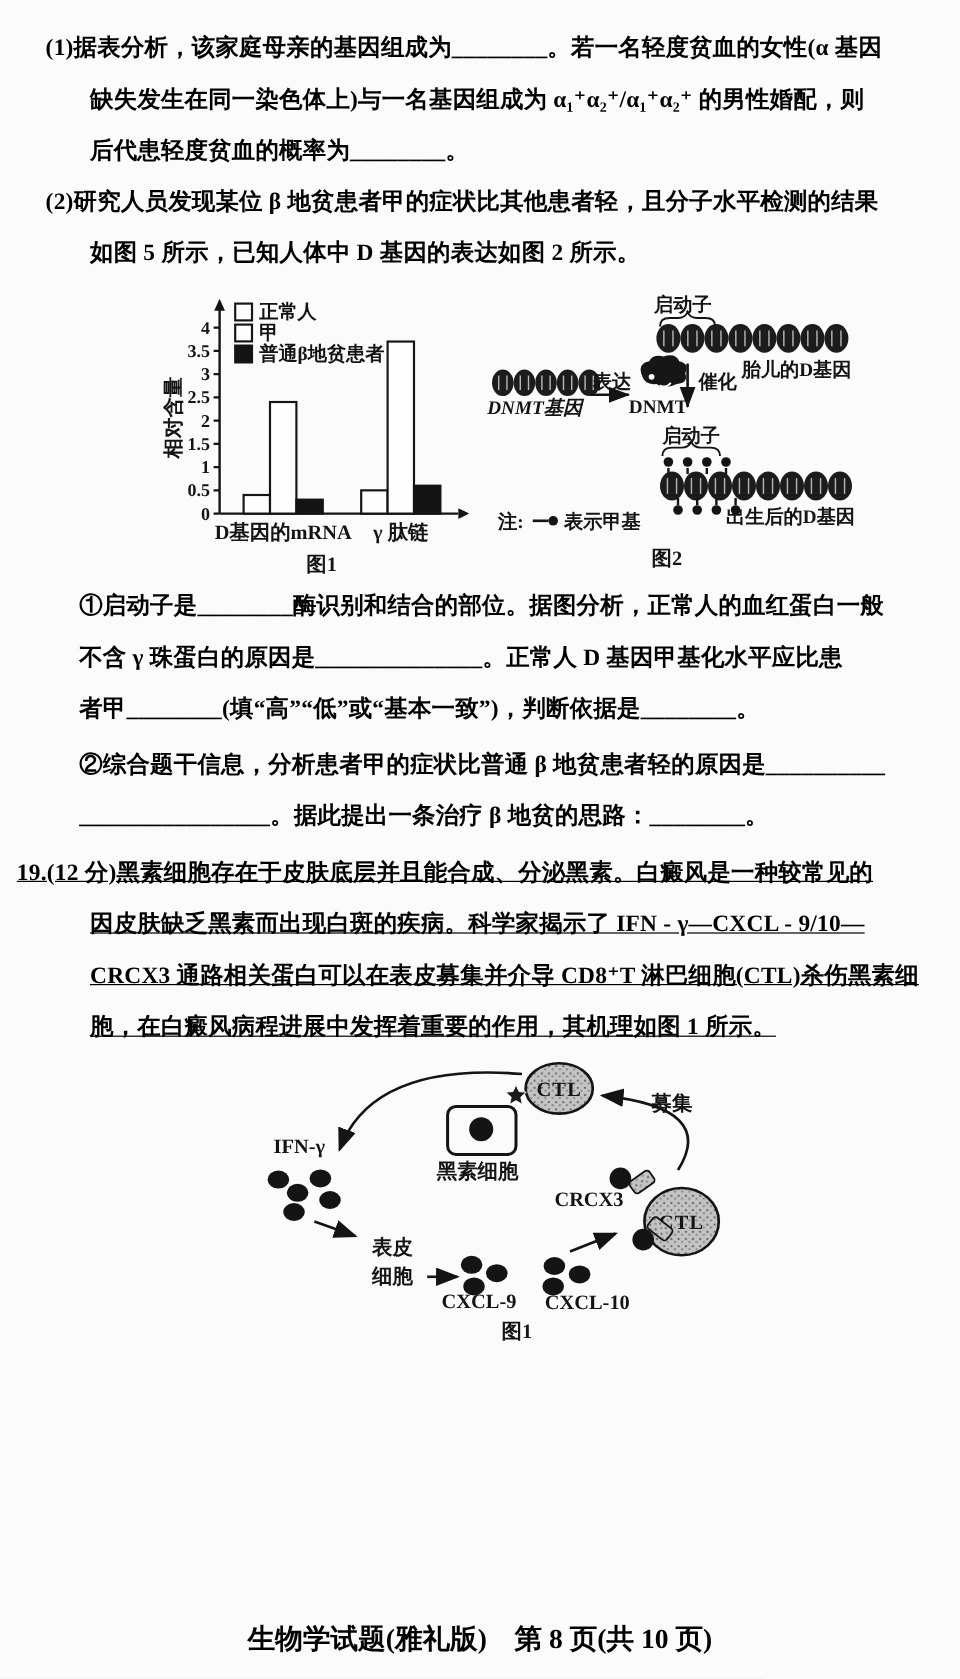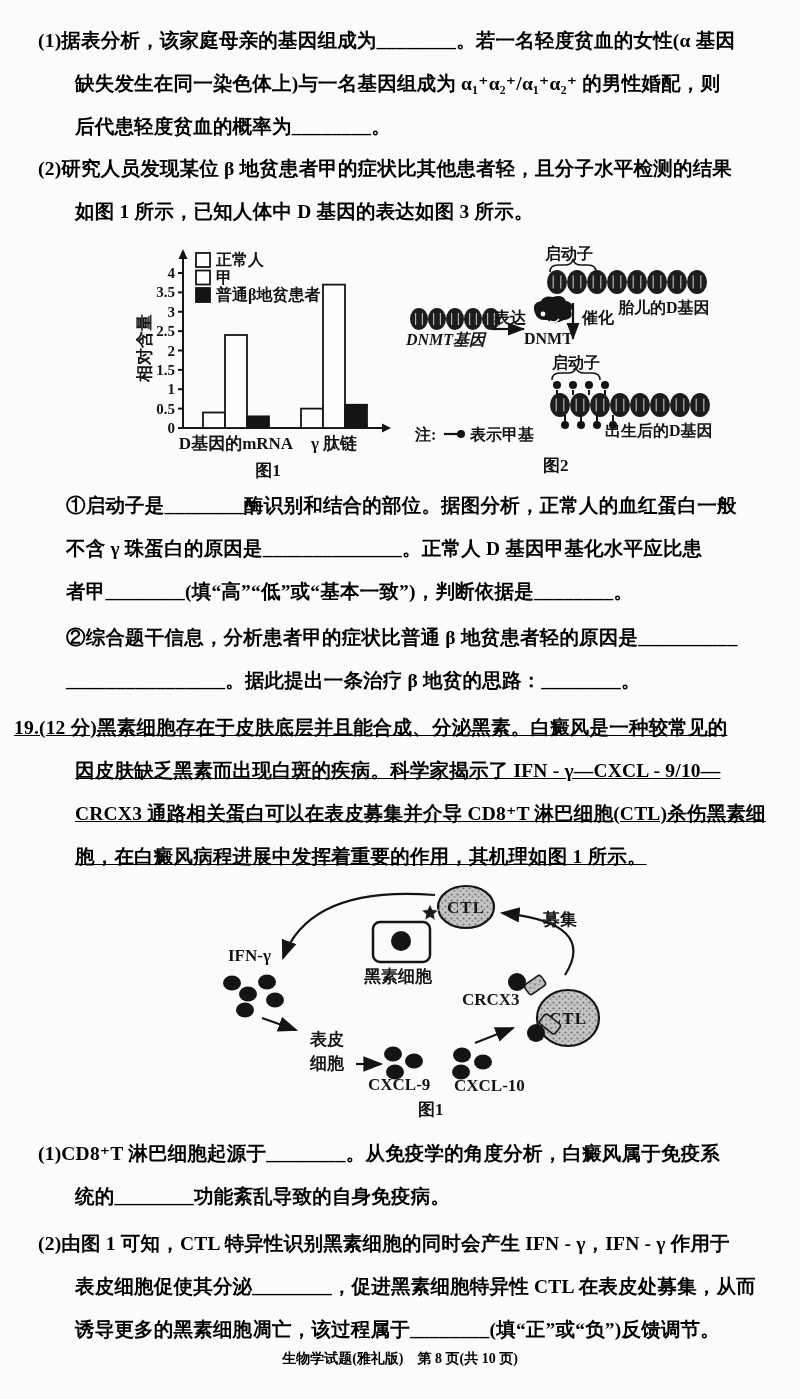--- a/index.html
+++ b/index.html
@@ -9,41 +9,41 @@
     font-family:"Liberation Serif","DejaVu Serif",serif;
   }
   .para {
     position:absolute; font-size:19.5px; line-height:43px; font-weight:600;
     white-space:pre; letter-spacing:0.2px;
   }
   .hang37 { padding-left:37px; text-indent:-37px; }
   .hang61 { padding-left:61px; text-indent:-61px;text-decoration:underline; }
   .footer {
     position:absolute; left:0; top:1350px; width:800px; text-align:center;
-    font-size:14px; font-weight:600;
+    font-size:23px; font-weight:600;
   }
   svg.fig { position:absolute; }
   .ft15 { font:600 15px "Liberation Serif","DejaVu Serif",serif; fill:#141414; }
   .ft16 { font:600 16px "Liberation Serif","DejaVu Serif",serif; fill:#141414; }
   .ft17 { font:600 17px "Liberation Serif","DejaVu Serif",serif; fill:#141414; }
   .ft17b { font:700 17px "Liberation Serif","DejaVu Serif",serif; fill:#141414; }
   .itf { font-style:italic; }
   .receptor { fill:url(#speck); stroke:#141414; stroke-width:1.5; }
 </style>
 </head>
 <body>
 
 <div class="page">
 
   <div class="para hang37" style="left:38px; top:19px;">(1)据表分析，该家庭母亲的基因组成为________。若一名轻度贫血的女性(α 基因
 缺失发生在同一染色体上)与一名基因组成为 α₁⁺α₂⁺/α₁⁺α₂⁺ 的男性婚配，则
 后代患轻度贫血的概率为________。</div>
 
   <div class="para hang37" style="left:38px; top:147px;">(2)研究人员发现某位 β 地贫患者甲的症状比其他患者轻，且分子水平检测的结果
-如图 1 所示，已知人体中 D 基因的表达如图 3 所示。</div>
+如图 5 所示，已知人体中 D 基因的表达如图 2 所示。</div>
 
   <svg class="fig" id="barchart" width="330" height="245" viewBox="0 0 330 245" style="left:136px; top:243px;">
       <line x1="47" y1="185" x2="47" y2="15" stroke="#141414" stroke-width="2"></line>
       <polygon points="42.5,16 51.5,16 47,6" fill="#141414"></polygon>
       <line x1="47" y1="185" x2="246" y2="185" stroke="#141414" stroke-width="2"></line>
       <polygon points="246,180.5 246,189.5 255,185" fill="#141414"></polygon>
       <line x1="42" y1="185" x2="47" y2="185" stroke="#141414" stroke-width="2"></line>
       <text x="39" y="190" text-anchor="end" class="ft15">0</text>
       <line x1="42" y1="165.625" x2="47" y2="165.625" stroke="#141414" stroke-width="2"></line>
       <text x="39" y="170.625" text-anchor="end" class="ft15">0.5</text>
@@ -279,22 +279,17 @@
       <ellipse cx="312" cy="180" rx="9" ry="7.5"></ellipse>
       <ellipse cx="333" cy="187" rx="9" ry="7.5"></ellipse>
       <ellipse cx="311" cy="197" rx="9" ry="7.5"></ellipse>
     </g>
     <text class="ft17" x="304" y="216">CXCL-10</text>
     <line x1="325" y1="168" x2="363" y2="153" stroke="#141414" stroke-width="2.2" marker-end="url(#ah1)"></line>
 
     <text class="ft17b" x="268" y="240">图1</text>
   </svg>
 
-  <div class="para hang37" style="left:38px; top:1132px;">(1)CD8⁺T 淋巴细胞起源于________。从免疫学的角度分析，白癜风属于免疫系
-统的________功能紊乱导致的自身免疫病。</div>
-
-  <div class="para hang37" style="left:38px; top:1222px;">(2)由图 1 可知，CTL 特异性识别黑素细胞的同时会产生 IFN - γ，IFN - γ 作用于
-表皮细胞促使其分泌________，促进黑素细胞特异性 CTL 在表皮处募集，从而
-诱导更多的黑素细胞凋亡，该过程属于________(填“正”或“负”)反馈调节。</div>
+
 
   <div class="footer">生物学试题(雅礼版)　第 8 页(共 10 页)</div>
 
 </div>
 
 </body></html>

